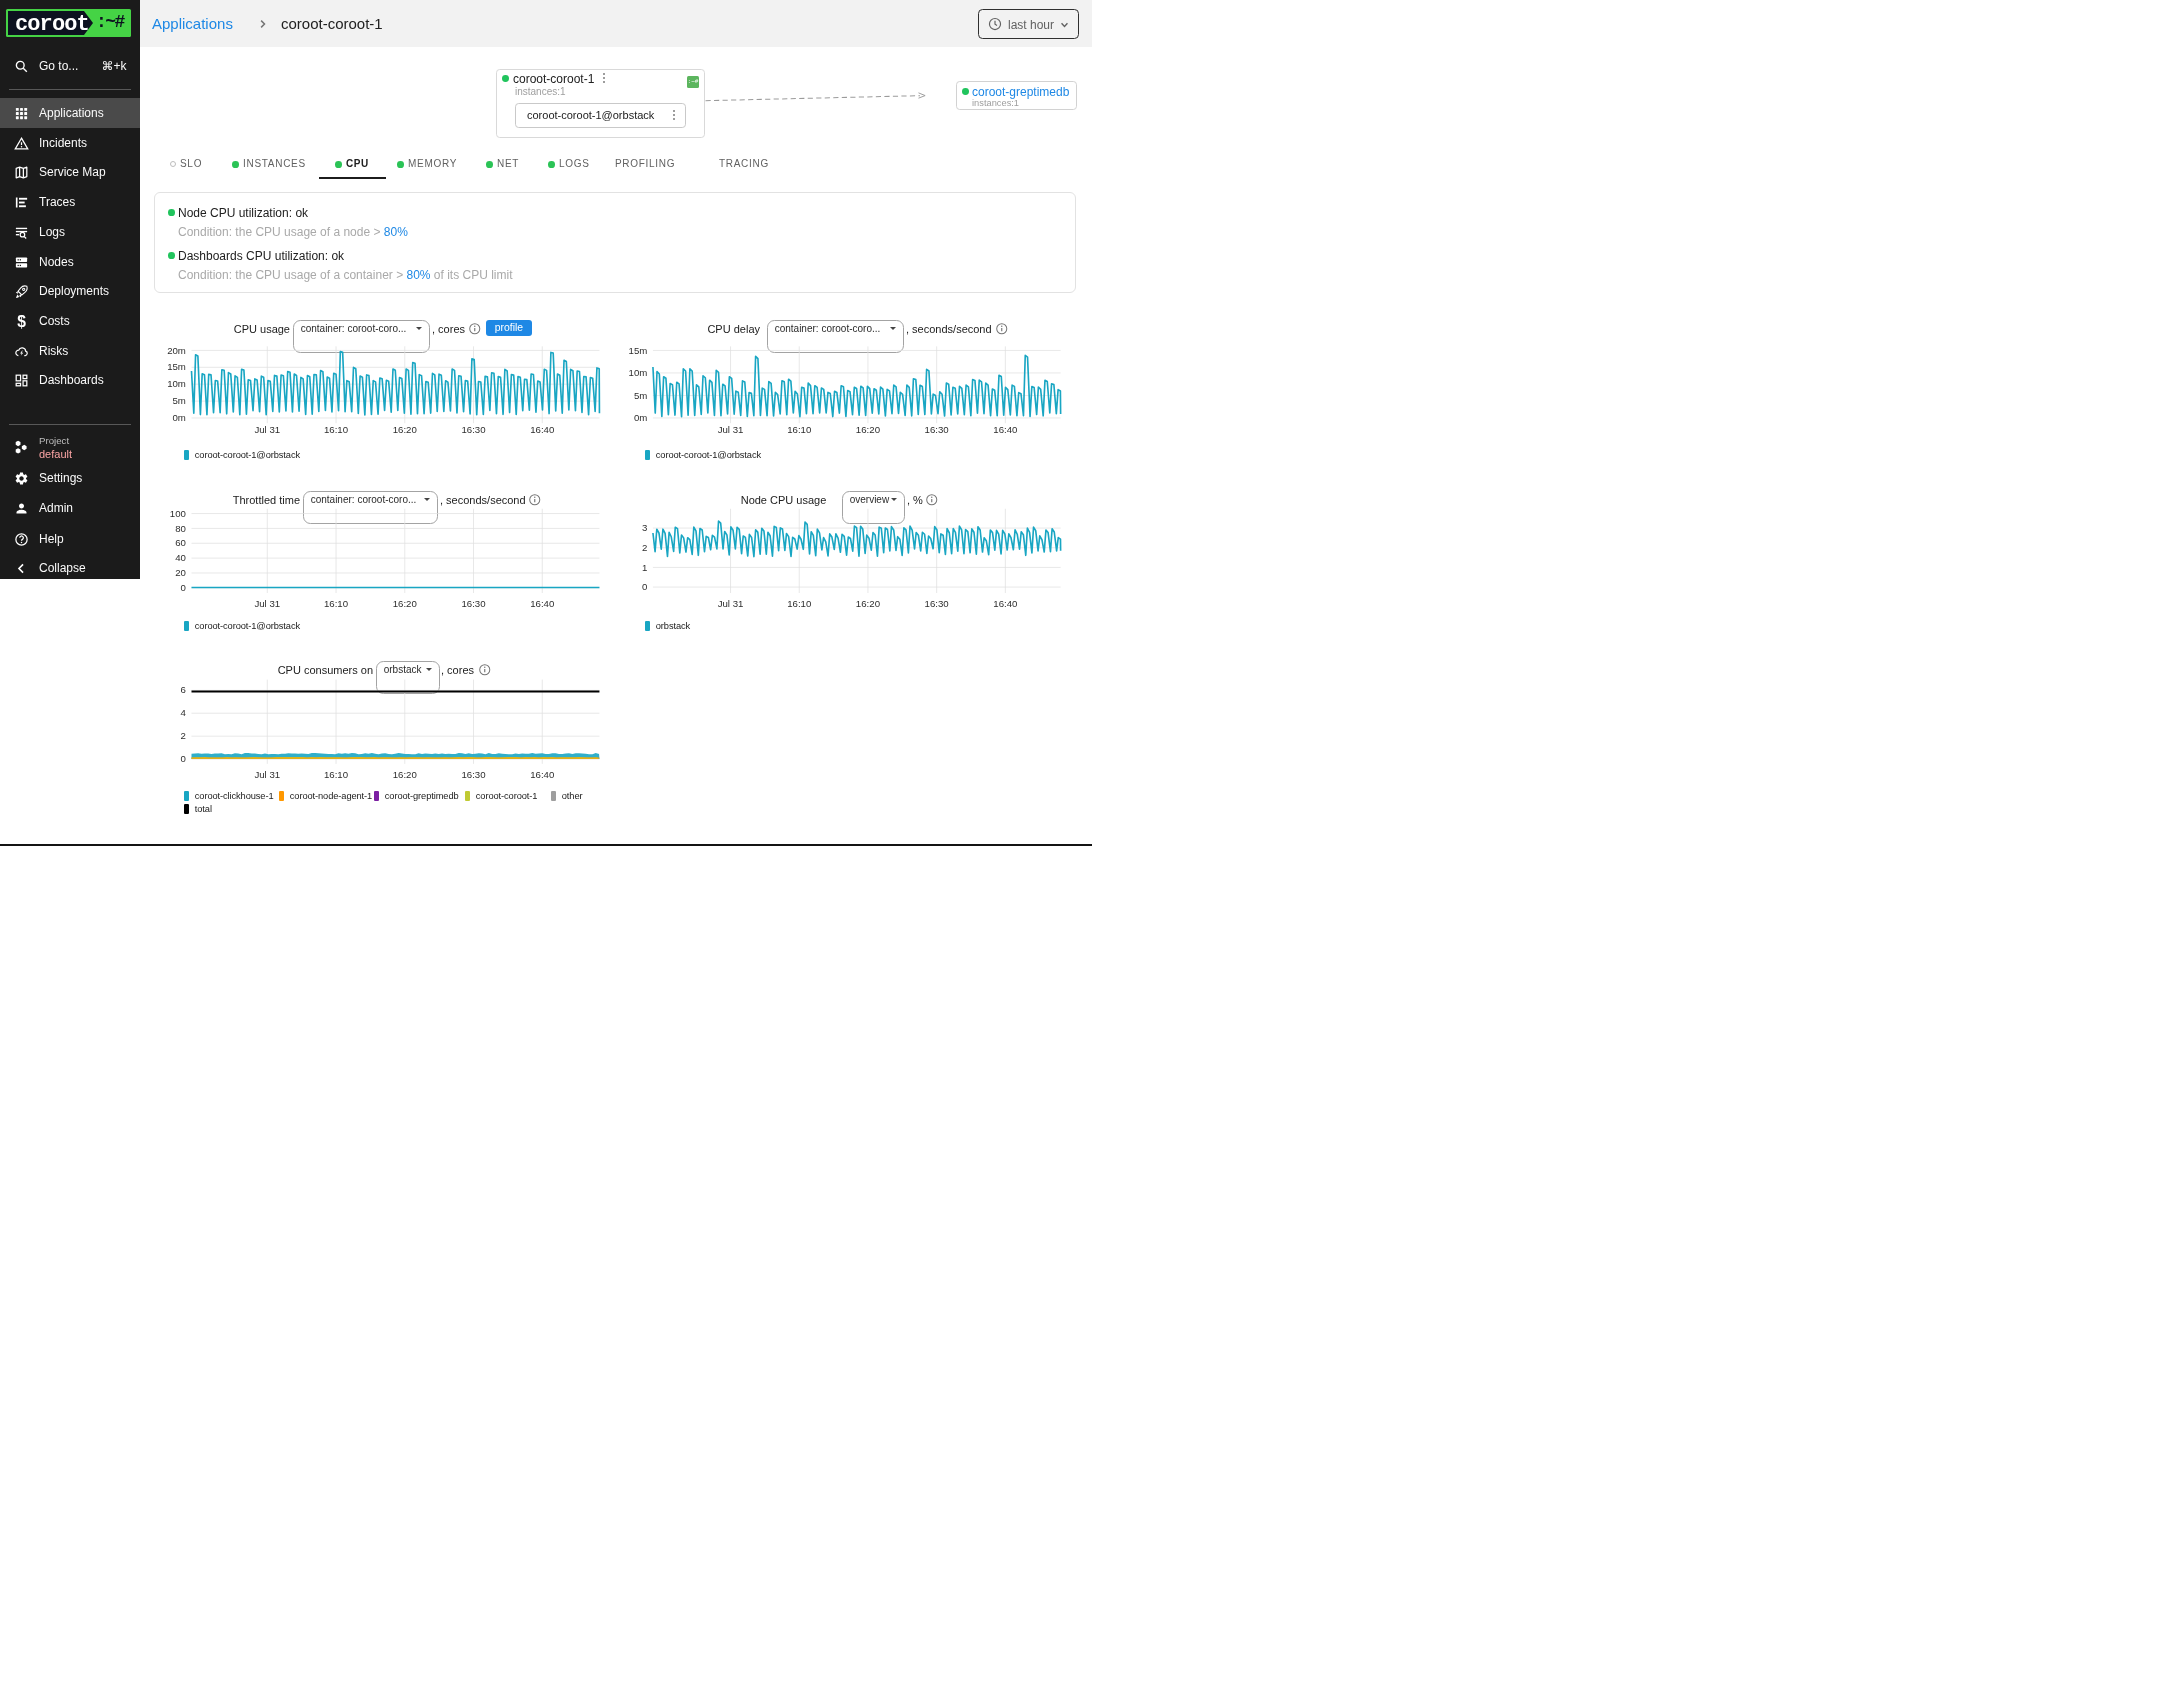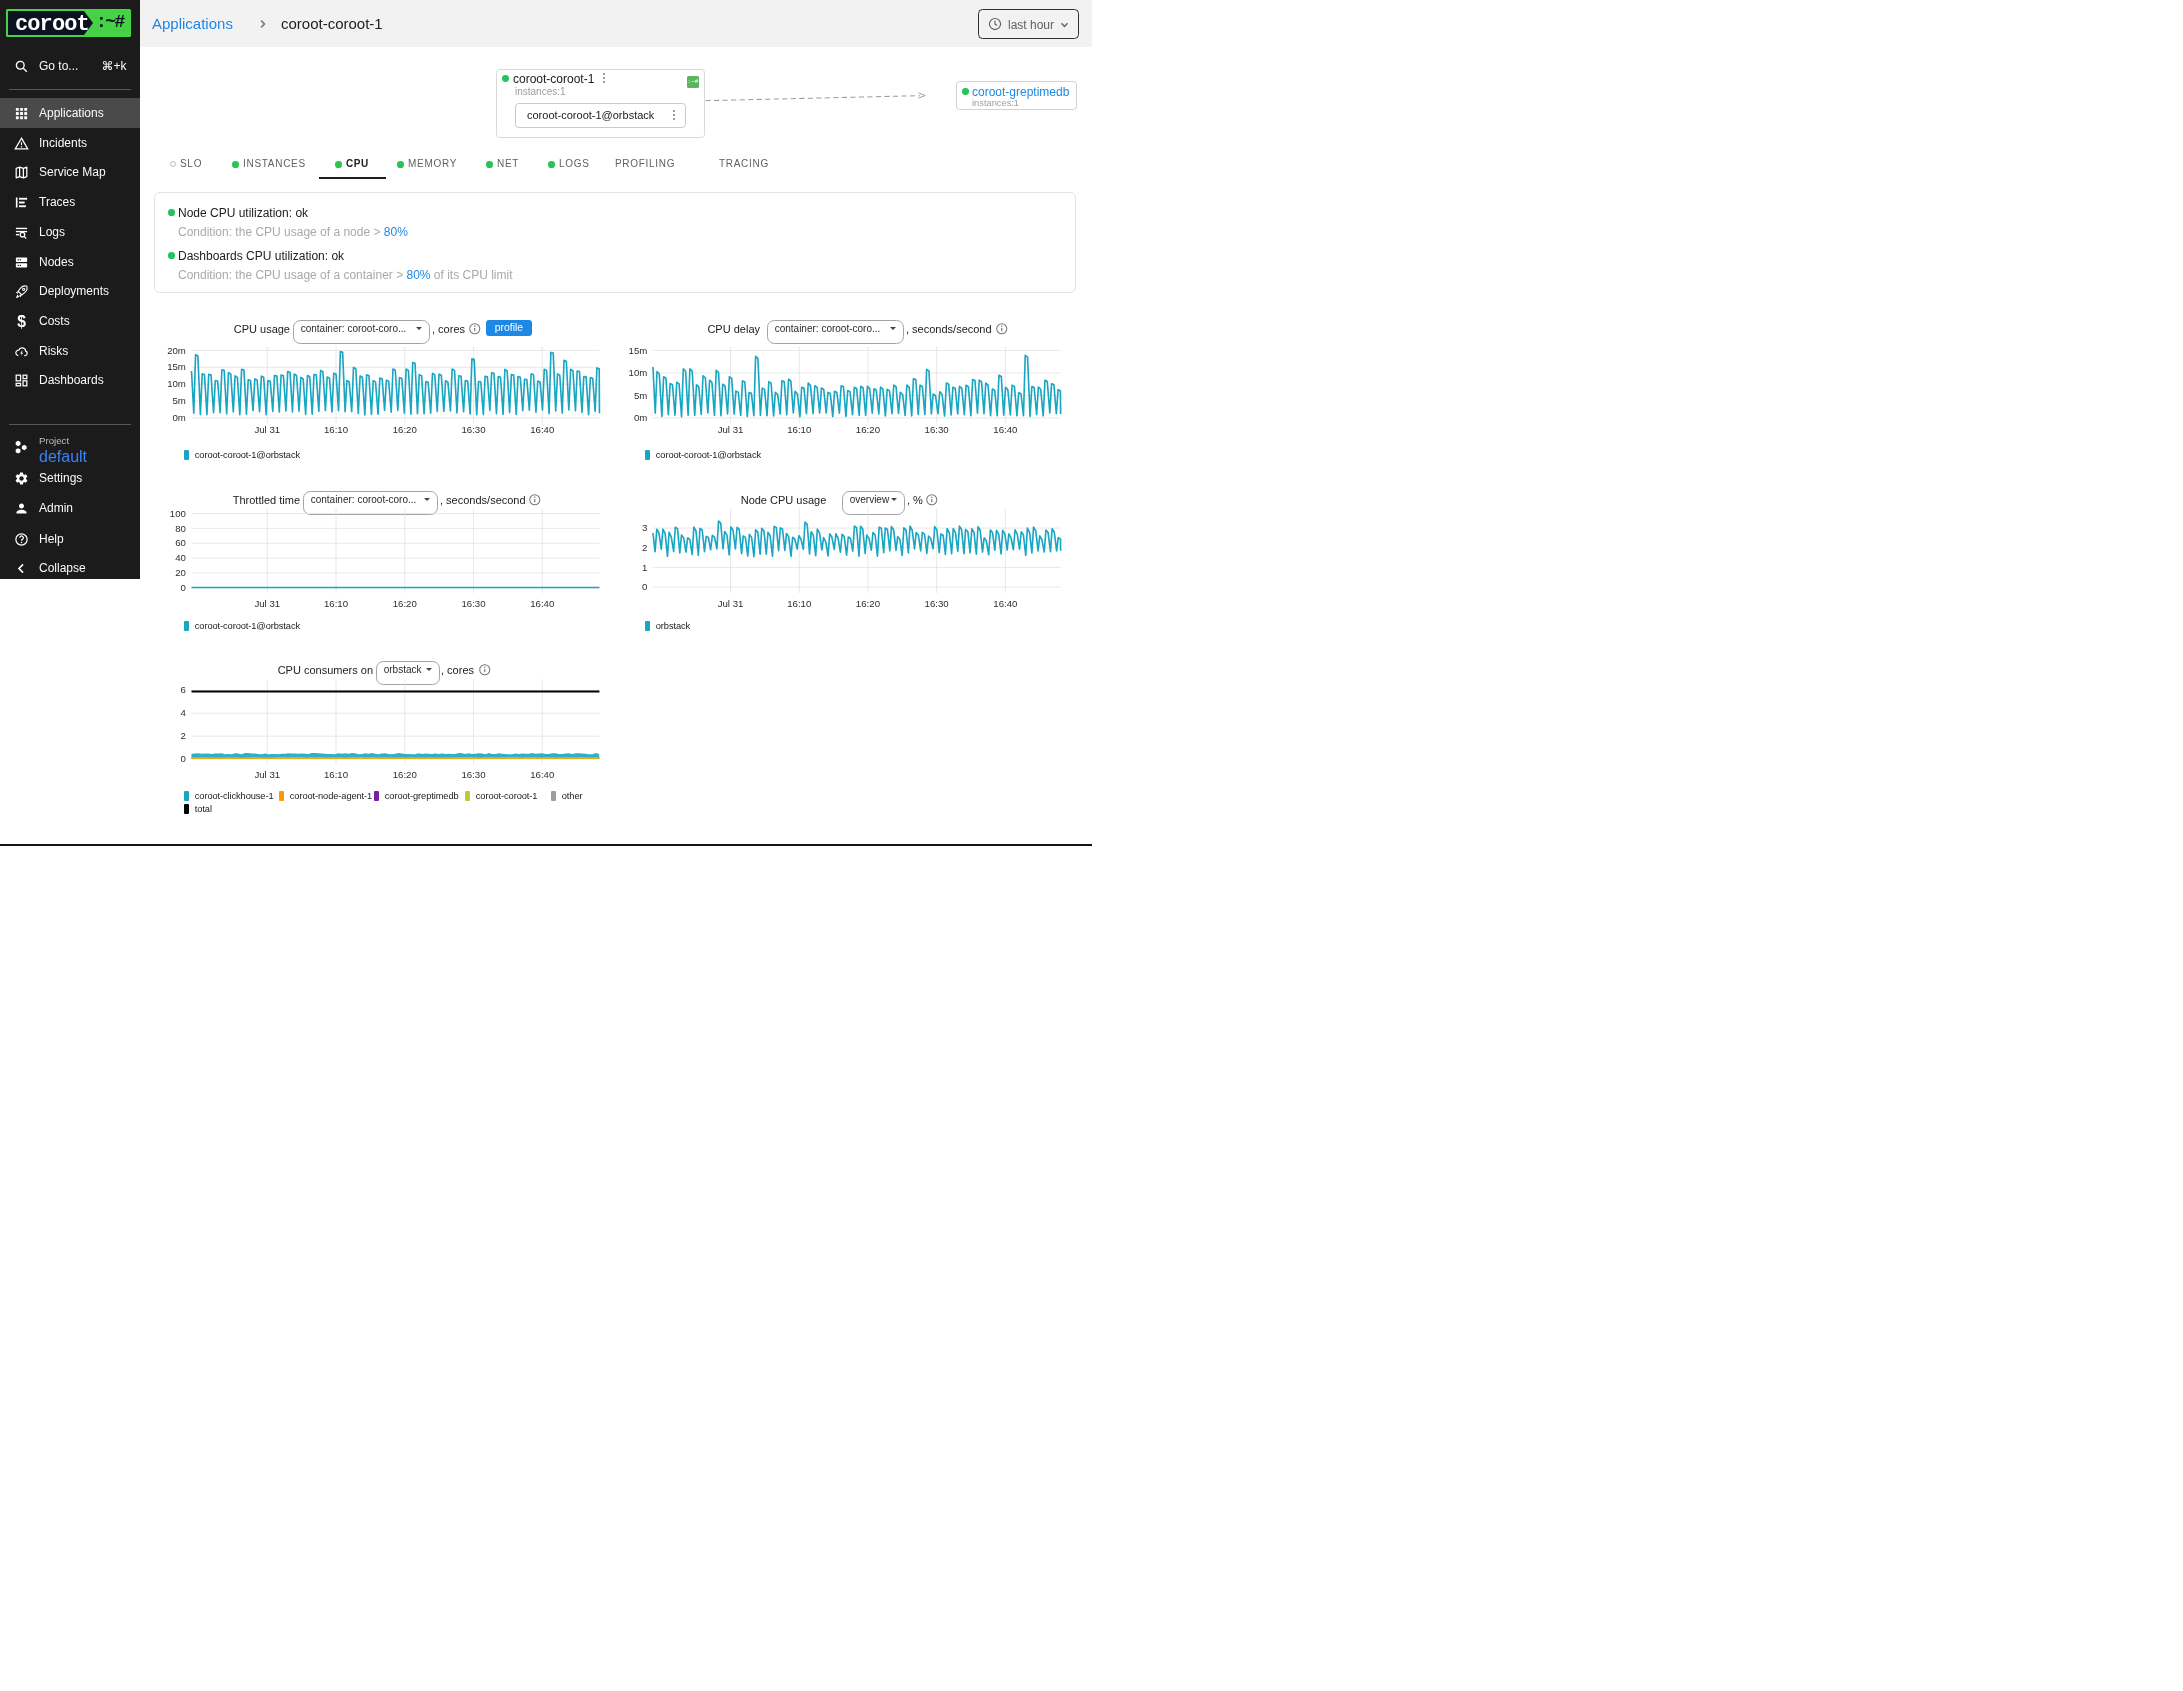--- a/index.html
+++ b/index.html
@@ -9,21 +9,21 @@
 .mi .tx { position:absolute; left:39px; top:50%; margin-top:-7.4px; font-size:12px; line-height:15px; color:#fafafa; }
 .hr { position:absolute; left:9px; width:122px; border-top:0.7px solid #585858; }
 #header { position:absolute; left:140px; top:0; width:952px; height:47px; background:#f2f2f2; }
 .tab { position:absolute; top:158px; font-size:10px; letter-spacing:0.7px; color:#616161; white-space:nowrap; }
 .dot { position:absolute; border-radius:50%; }
 svg { position:absolute; overflow:visible; }
 .gl line { stroke:#e0e0e0; stroke-width:1; }
 .axl { font-size:13px; fill:#2e2e2e; font-family:"Liberation Sans",sans-serif; }
 .ser { fill:none; stroke:#19a6c3; stroke-width:2.2; stroke-linejoin:round; }
 .ctitle { position:absolute; font-size:11px; color:#212121; white-space:nowrap; }
-.sel { position:absolute; height:24px; border:0.7px solid #a3a3a3; border-radius:7.4px; font-size:10px; color:#2b2b2b; line-height:15px; padding-left:6.7px; background:#fff; white-space:nowrap; }
+.sel { position:absolute; height:33px; border:0.7px solid #a3a3a3; border-radius:7.4px; font-size:10px; color:#2b2b2b; line-height:15px; padding-left:6.7px; background:#fff; white-space:nowrap; }
 .sel .ar { position:absolute; right:6.7px; top:6px; width:0; height:0; border-left:3.3px solid transparent; border-right:3.3px solid transparent; border-top:3.7px solid #444; }
 .leg { position:absolute; font-size:9.3px; letter-spacing:-0.1px; color:#212121; white-space:nowrap; }
 .sw { display:inline-block; width:4.8px; height:10.4px; border-radius:1.1px; vertical-align:-2.2px; margin-right:6px; }
 .kebab { position:absolute; width:2.2px; }
 .kebab i { display:block; width:2.2px; height:2.2px; border-radius:50%; background:#7d7d7d; margin-bottom:1.6px; }
 </style></head>
 <body>
 
 <div id="header"></div>
 <div class="abs" style="left:152px; top:15px; font-size:15px; color:#1e88e5;">Applications</div>
@@ -395,21 +395,21 @@
 
  <div class="hr" style="top:424px;"></div>
  <svg class="abs" style="left:13.4px; top:439px; width:16.3px; height:16.3px;" viewBox="0 0 24 24">
       <g fill="#fff">
         <path d="M7.5 2.5 l3.5 2 v4 l-3.5 2 l-3.5 -2 v-4 Z"></path>
         <path d="M16.5 8.5 l3.5 2 v4 l-3.5 2 l-3.5 -2 v-4 Z"></path>
         <path d="M7.5 13.5 l3.5 2 v4 l-3.5 2 l-3.5 -2 v-4 Z"></path>
       </g>
     </svg>
  <div class="abs" style="left:39px; top:435px; font-size:9.7px; color:#bdbdbd;">Project</div>
- <div class="abs" style="left:39px; top:448px; font-size:16px; color:#3b82f6;">default</div>
+ <div class="abs" style="left:39px; top:448px; font-size:11px; color:#fca5a5;">default</div>
 
  <div class="mi" style="top:463px;">
    <svg class="ic" viewBox="0 0 24 24">
         <path fill="#fff" d="M19.14 12.94c.04-.3.06-.61.06-.94 0-.32-.02-.64-.07-.94l2.03-1.58c.18-.14.23-.41.12-.61l-1.92-3.32c-.12-.22-.37-.29-.59-.22l-2.39.96c-.5-.38-1.03-.7-1.62-.94l-.36-2.54c-.04-.24-.24-.41-.48-.41h-3.84c-.24 0-.43.17-.47.41l-.36 2.54c-.59.24-1.13.57-1.62.94l-2.39-.96c-.22-.08-.47 0-.59.22L2.74 8.87c-.12.21-.08.47.12.61l2.03 1.58c-.05.3-.09.63-.09.94s.02.64.07.94l-2.03 1.58c-.18.14-.23.41-.12.61l1.92 3.32c.12.22.37.29.59.22l2.39-.96c.5.38 1.03.7 1.62.94l.36 2.54c.05.24.24.41.48.41h3.84c.24 0 .44-.17.47-.41l.36-2.54c.59-.24 1.13-.56 1.62-.94l2.39.96c.22.08.47 0 .59-.22l1.92-3.32c.12-.22.07-.47-.12-.61l-2.01-1.58zM12 15.6c-1.98 0-3.6-1.62-3.6-3.6s1.62-3.6 3.6-3.6 3.6 1.62 3.6 3.6-1.62 3.6-3.6 3.6z"></path>
       </svg>
    <span class="tx">Settings</span>
  </div>
  <div class="mi" style="top:493px;">
    <svg class="ic" viewBox="0 0 24 24">
         <path fill="#fff" d="M12 12c2.21 0 4-1.79 4-4s-1.79-4-4-4-4 1.79-4 4 1.79 4 4 4zm0 2c-2.67 0-8 1.34-8 4v2h16v-2c0-2.66-5.33-4-8-4z"></path>

